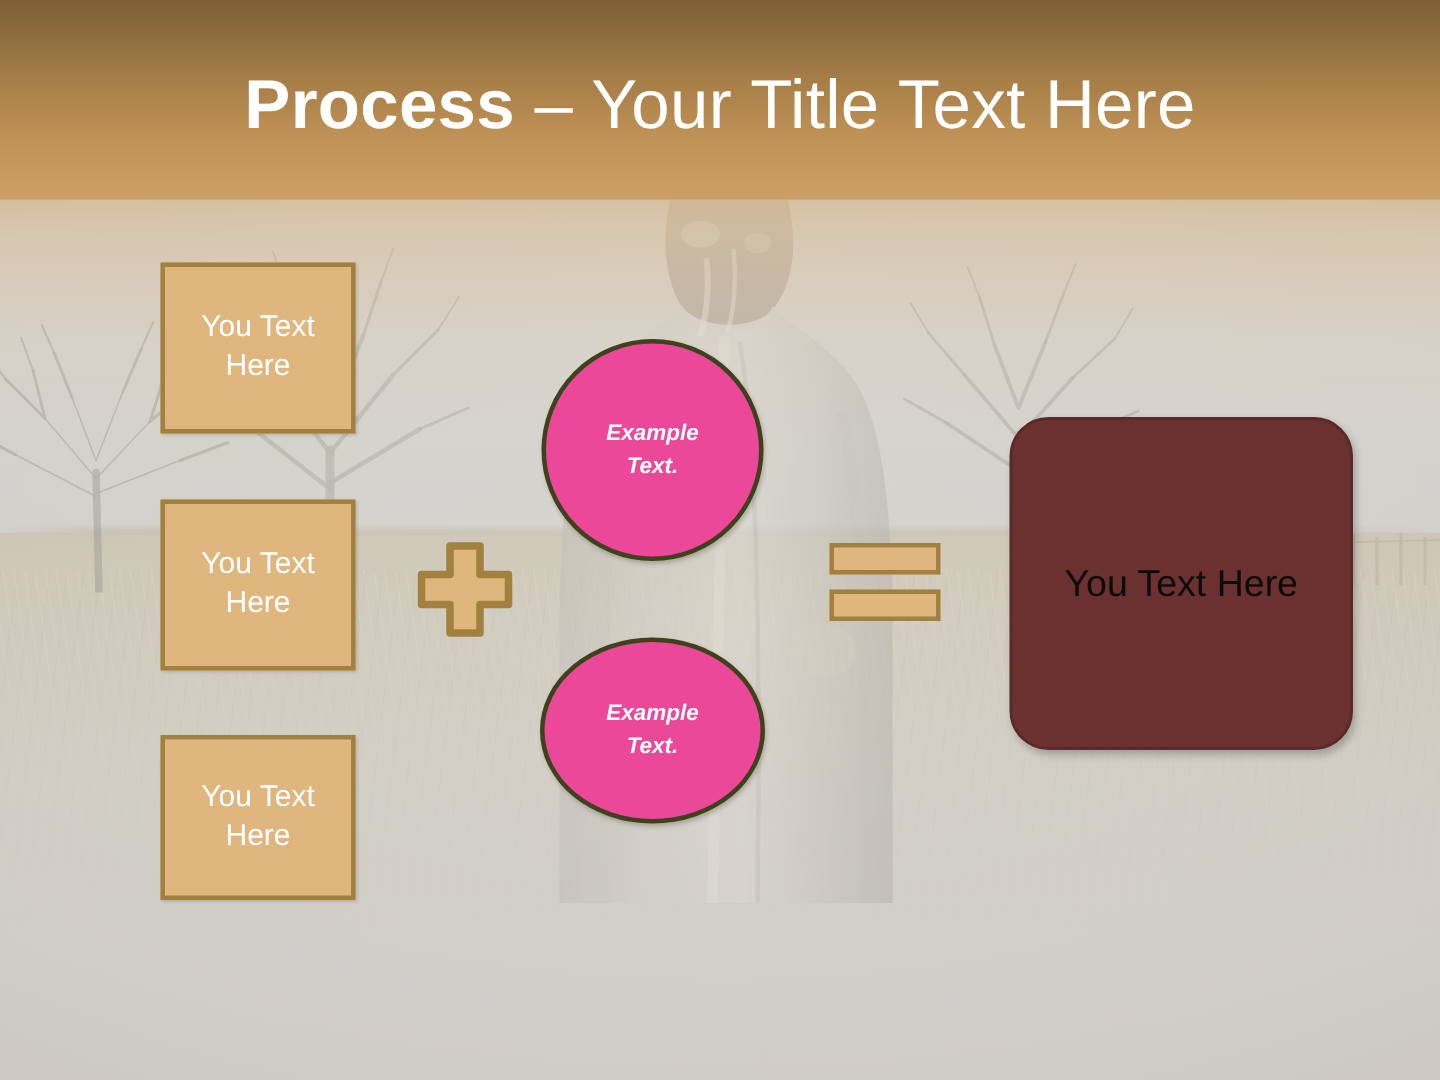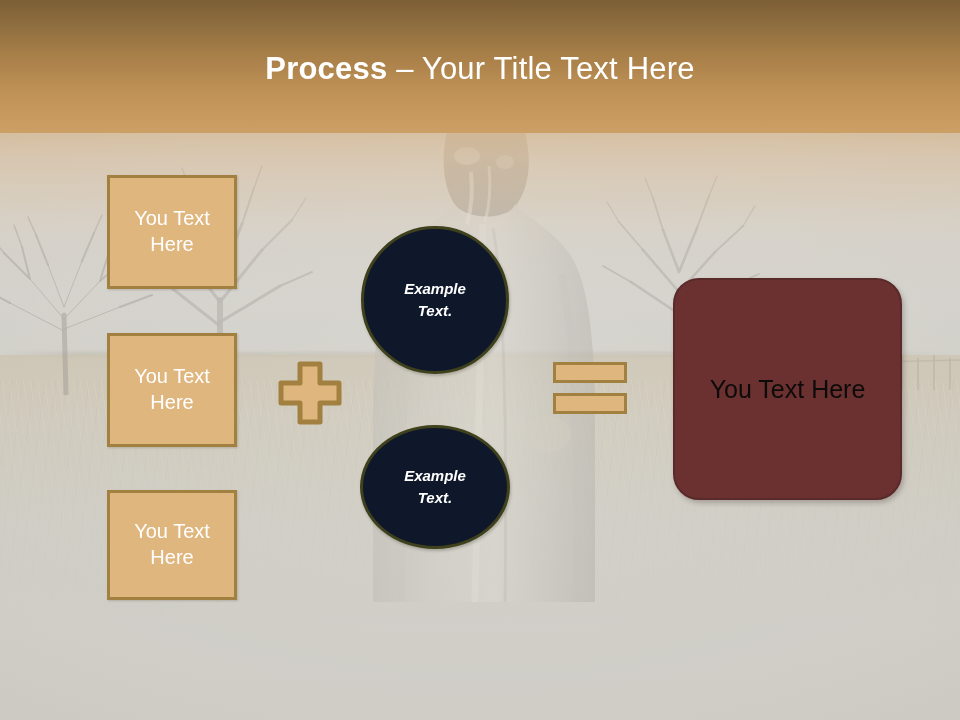--- a/index.html
+++ b/index.html
@@ -107,21 +107,21 @@
         #a87f48 42%,
         #bd9055 66%,
         #c99a60 88%,
         #cc9f66 100%);
     display: flex;
     align-items: center;
     justify-content: center;
   }
   .title {
     color: #ffffff;
-    font-size: 31px;
+    font-size: 46px;
     letter-spacing: .2px;
     white-space: nowrap;
     margin-top: 4px;
     text-align: right;
   }
   .title .strong { font-weight: 700; }
   .title .rest { font-weight: 400; }
 
   
   .tanbox {
@@ -139,21 +139,21 @@
     justify-content: center;
     box-shadow: 1px 1px 2px rgba(60,45,25,0.20);
   }
   .tanbox-1 { left: 107px; top: 175px;  height: 114px; }
   .tanbox-2 { left: 107px; top: 333px;  height: 114px; }
   .tanbox-3 { left: 107px; top: 490px;  height: 110px; }
 
   .circle {
     position: absolute;
     border-radius: 50%;
-    background: #0f172a;
+    background: #ec4899;
     border: 3px solid #3f411c;
     box-sizing: border-box;
     color: #ffffff;
     font-size: 15px;
     font-weight: 700;
     font-style: italic;
     line-height: 1.5;
     text-align: center;
     display: flex;
     align-items: center;

